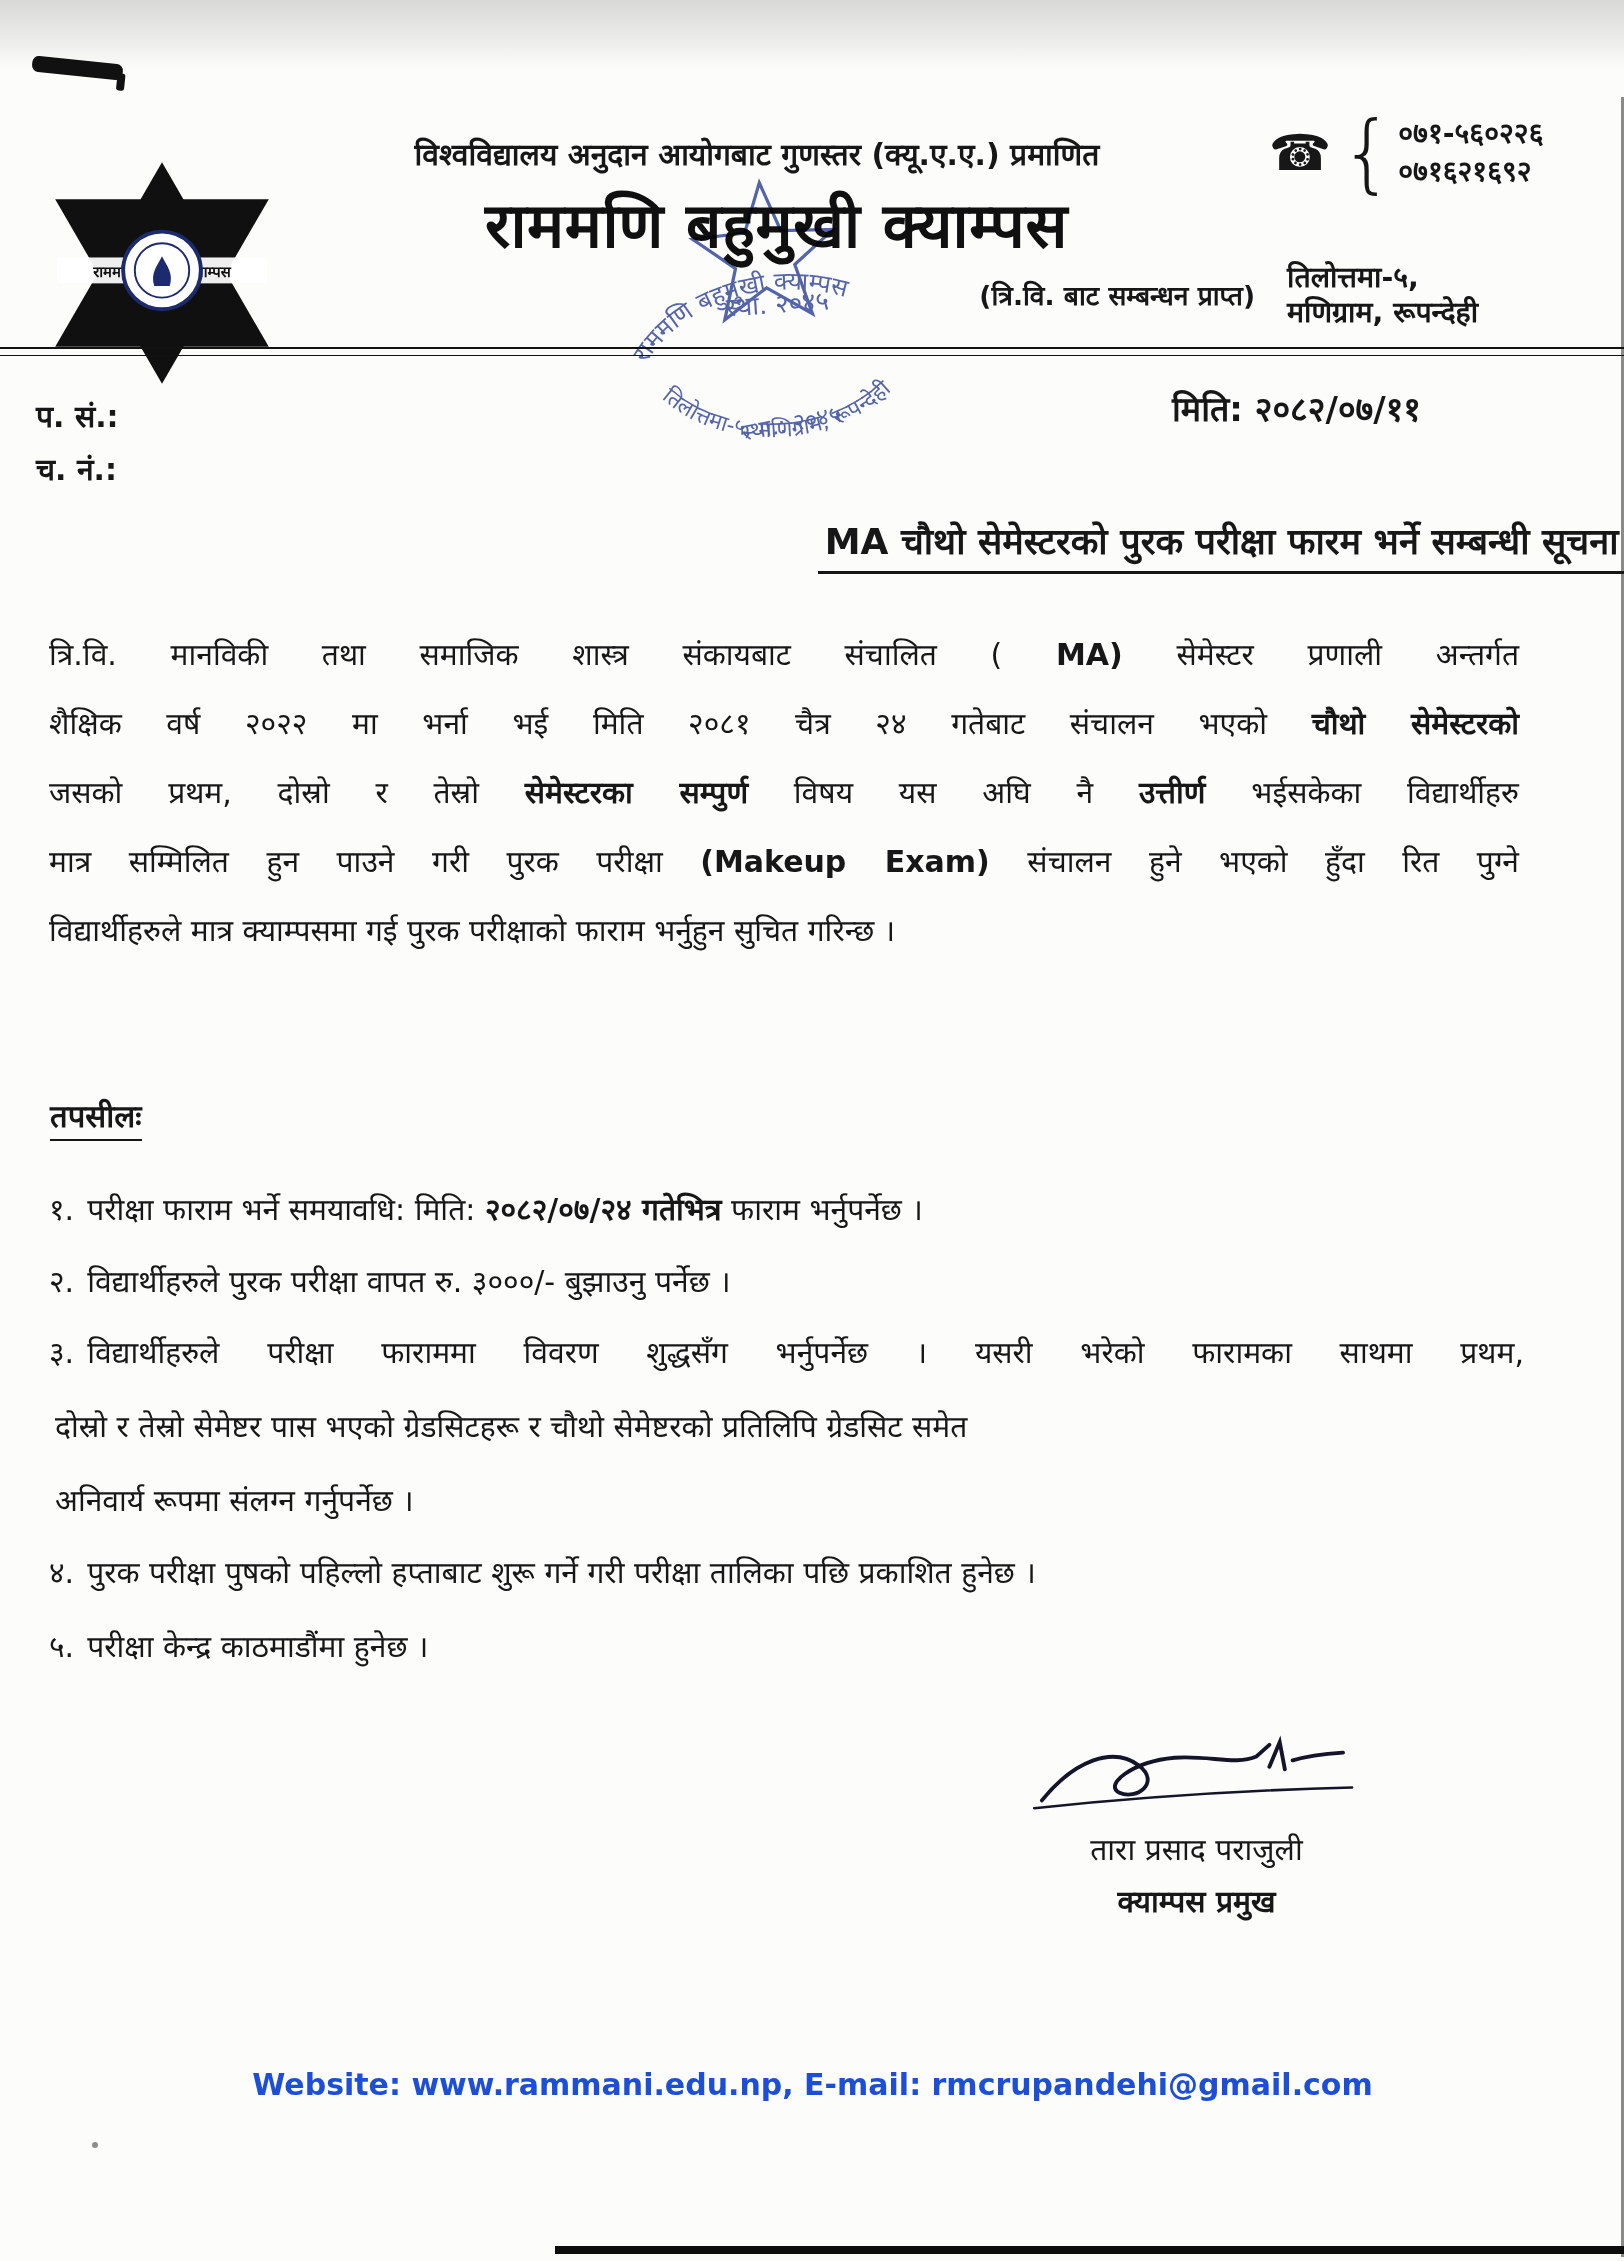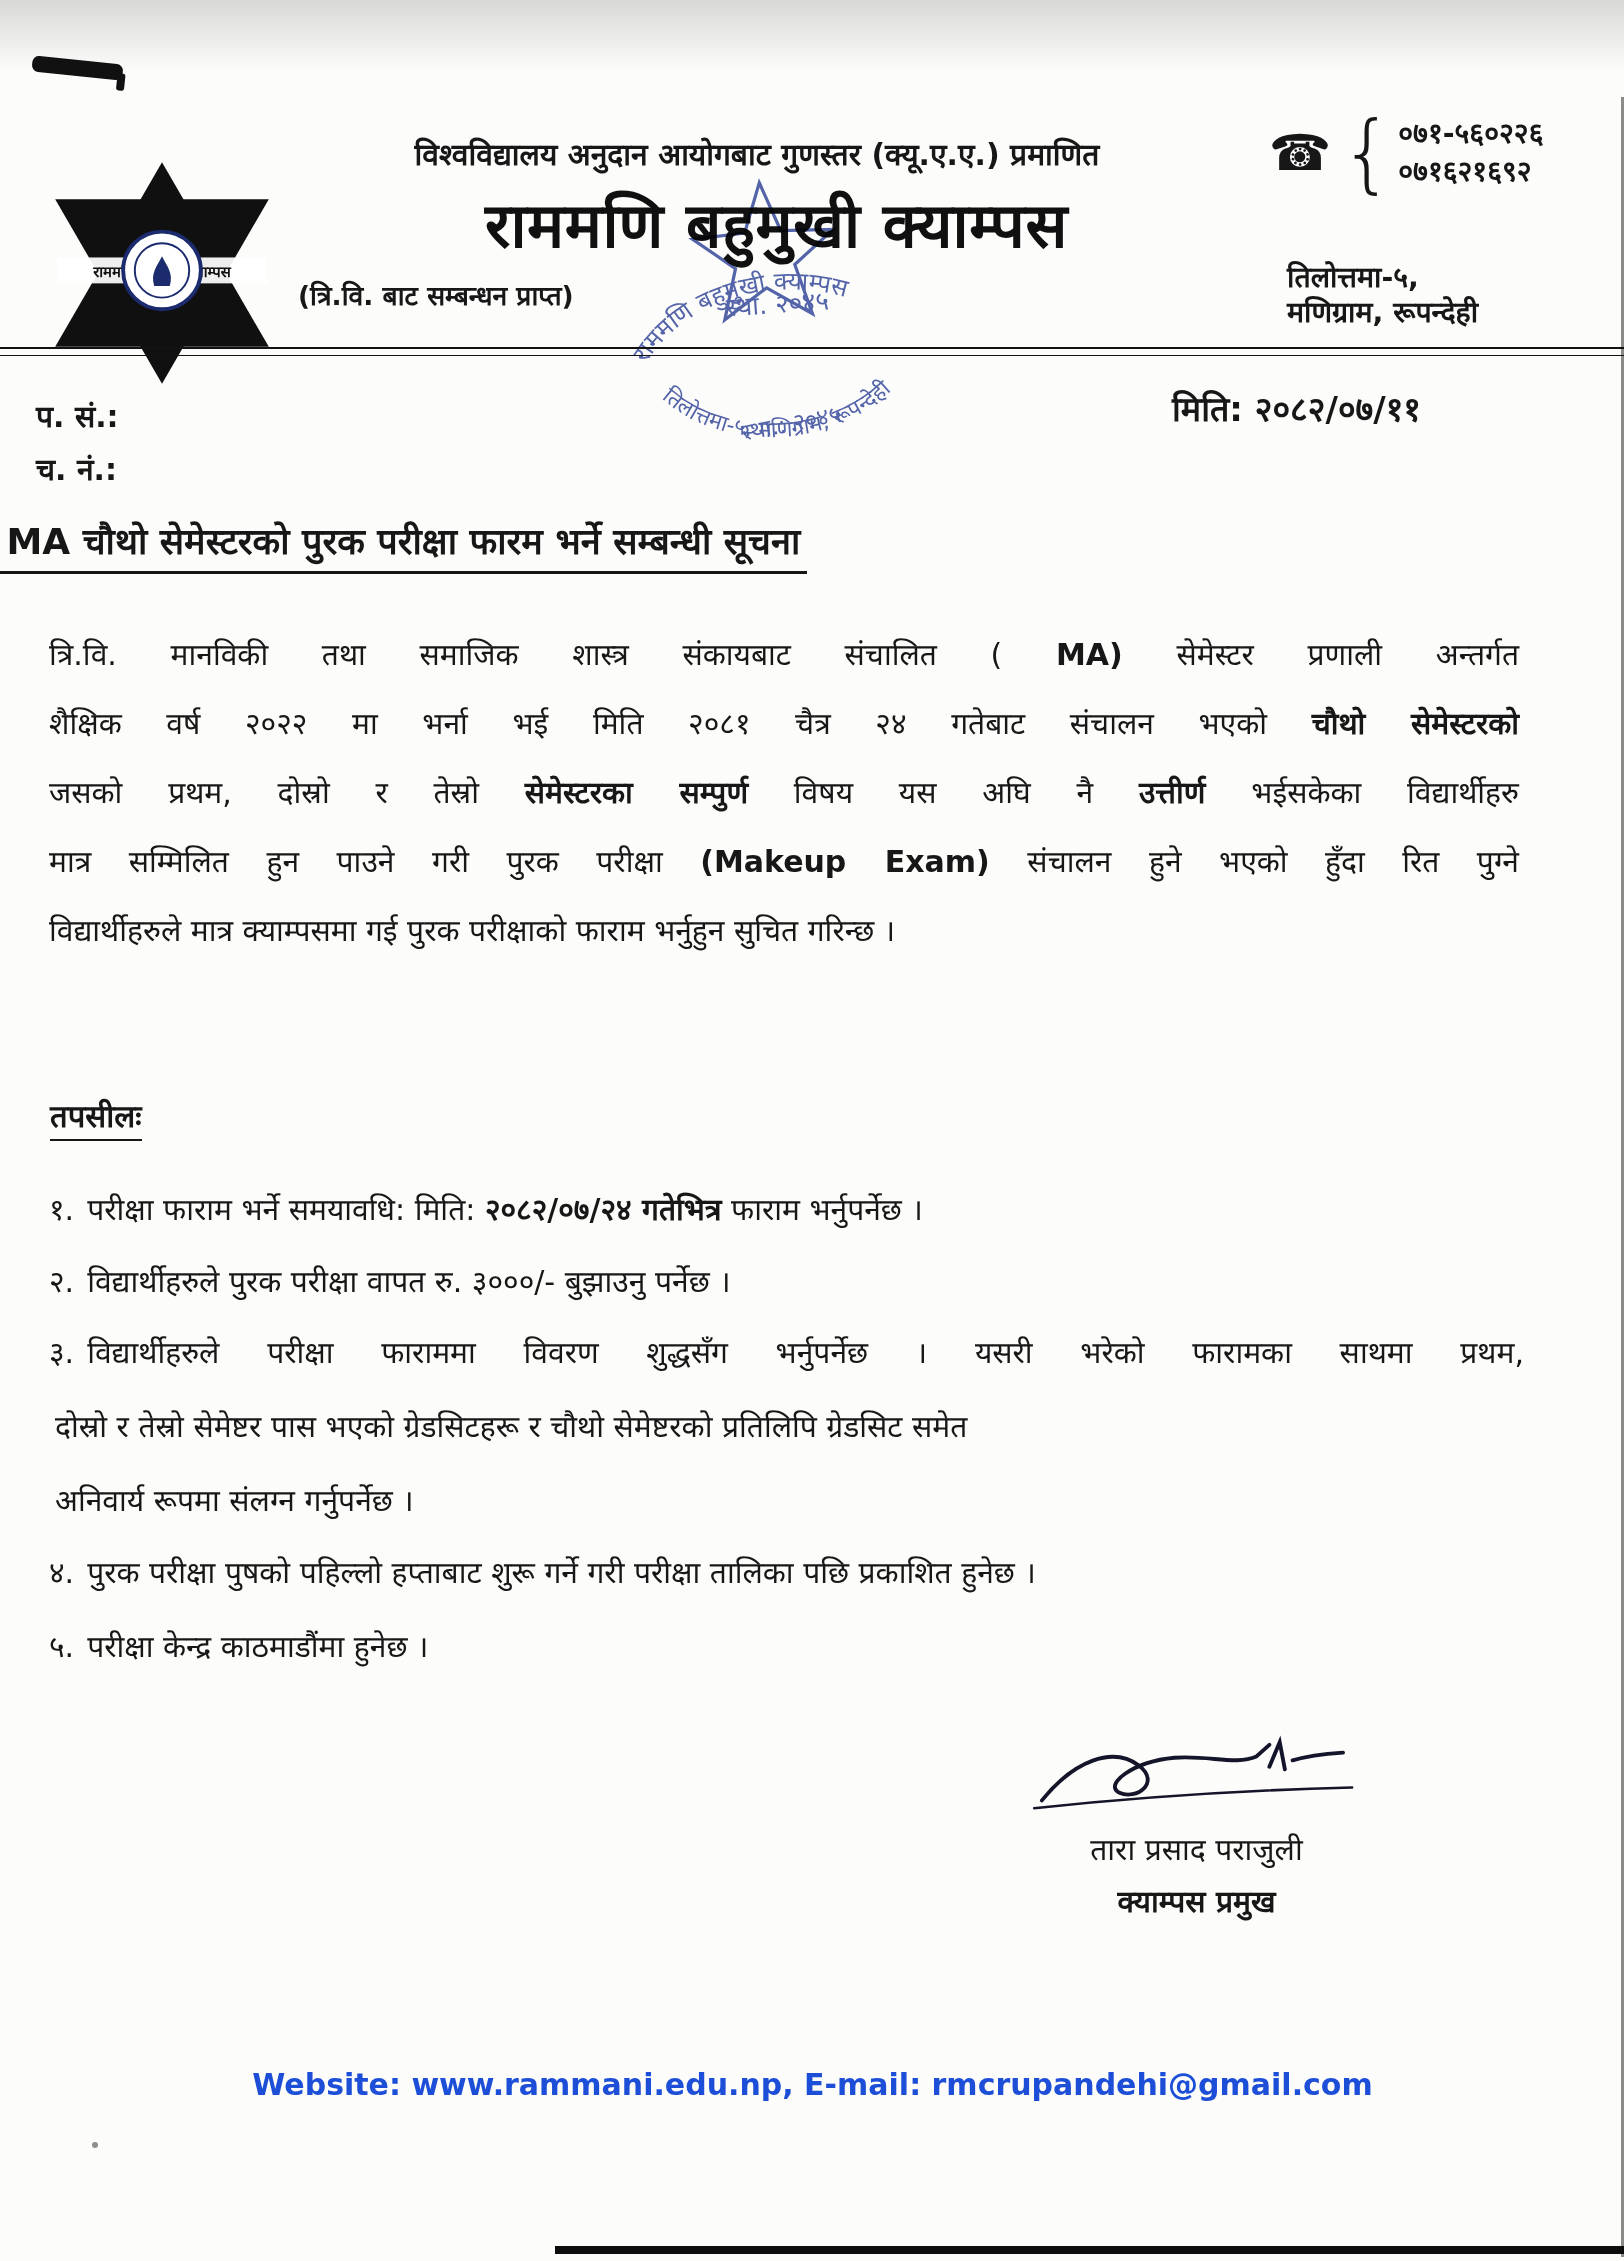--- a/index.html
+++ b/index.html
@@ -13,40 +13,40 @@
   .right-edge{position:absolute;right:1.3px;top:97px;width:2.6px;height:2160px;background:rgba(25,25,25,.5);}
   .bottom-line{position:absolute;left:555px;top:2246px;width:1070px;height:7.8px;background:#0d0d0d;}
   .dot-bl{position:absolute;left:92px;top:2142px;width:5.8px;height:5.8px;background:#444;border-radius:50%;opacity:.6;}
 
   
   .logo{position:absolute;left:39px;top:159px;}
   .accred{position:absolute;left:298px;top:133px;width:918px;text-align:center;
         font-size:30px;font-weight:700;}
   .campus{position:absolute;left:272px;top:181px;width:1009px;text-align:center;margin:0;
         font-size:62px;font-weight:800;letter-spacing:0.6px;color:#101010;white-space:nowrap;}
-  .affil{position:absolute;left:298px;top:277px;width:957px;text-align:left;
+  .affil{position:absolute;left:298px;top:277px;width:957px;text-align:right;
         font-size:26.5px;font-weight:700;}
   .phone-block{position:absolute;left:1269px;top:115px;display:flex;align-items:center;}
   .tel-glyph{font-size:50px;line-height:1;}
   .brace{font-size:85px;font-weight:300;line-height:.9;margin:0 3.9px 0 9px;}
   .pnums{font-size:28.5px;font-weight:600;line-height:1.35;white-space:nowrap;}
   .addr{position:absolute;left:1287px;top:261px;width:272px;text-align:left;
         font-size:28.5px;font-weight:700;line-height:1.22;}
   .rule{position:absolute;left:0;top:347px;width:1625px;height:5.8px;
         border-top:2.6px solid #121212;border-bottom:1.9px solid #121212;}
   .stamp{position:absolute;left:613px;top:172px;opacity:.88;mix-blend-mode:multiply;
         transform:rotate(-4deg);}
 
   
   .psn{position:absolute;left:36px;top:395px;font-size:30px;font-weight:700;}
   .chn{position:absolute;left:36px;top:448px;font-size:30px;font-weight:700;}
   .miti{position:absolute;left:1172px;top:385px;font-size:34px;font-weight:700;white-space:nowrap;}
 
   
-  .ntitle{position:absolute;left:0;top:516px;width:1625px;text-align:left;}
+  .ntitle{position:absolute;left:0;top:516px;width:1625px;text-align:right;}
   .ntitle span{font-size:36px;font-weight:700;border-bottom:3.2px solid #161616;
         padding:0 6.5px 9px;white-space:nowrap;}
   .para{position:absolute;left:49px;top:620px;width:1470px;font-size:30px;line-height:69px;}
   .pline{text-align:justify;text-align-last:justify;}
   .pline.last{text-align-last:left;}
   .b{font-weight:700;}
   .taps{position:absolute;left:50px;top:1094px;font-size:31px;font-weight:700;}
   .taps span{border-bottom:2.6px solid #161616;padding-bottom:5px;}
   .item{position:absolute;left:49px;width:1475px;font-size:30px;white-space:nowrap;}
   .num{margin-right:13px;}

